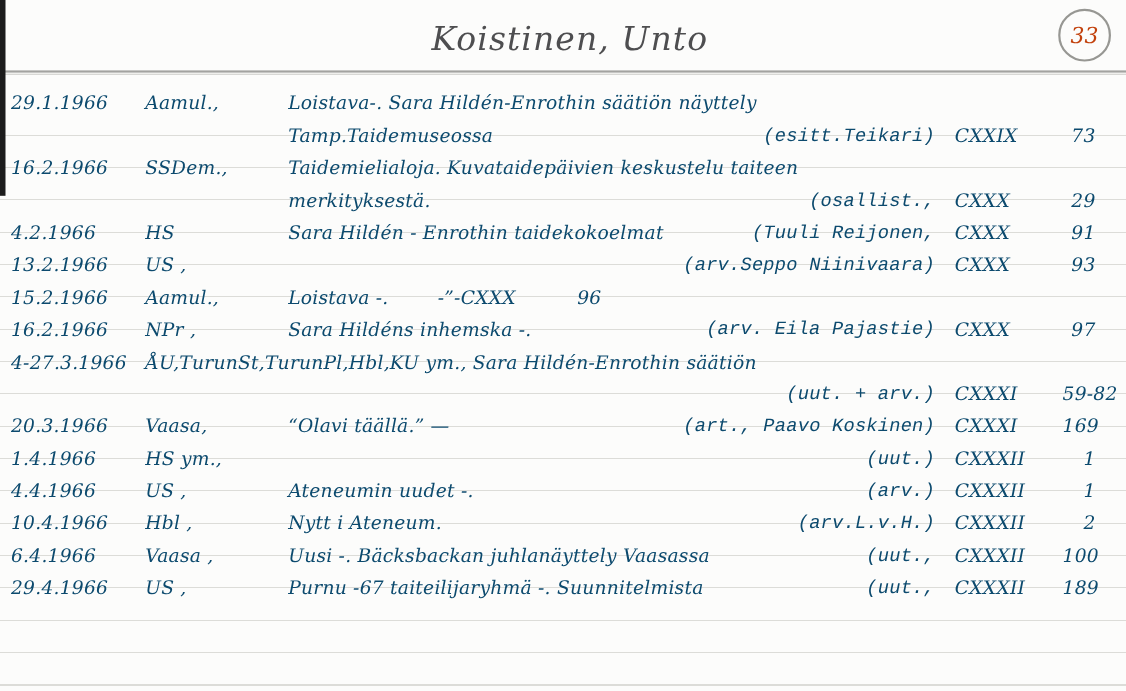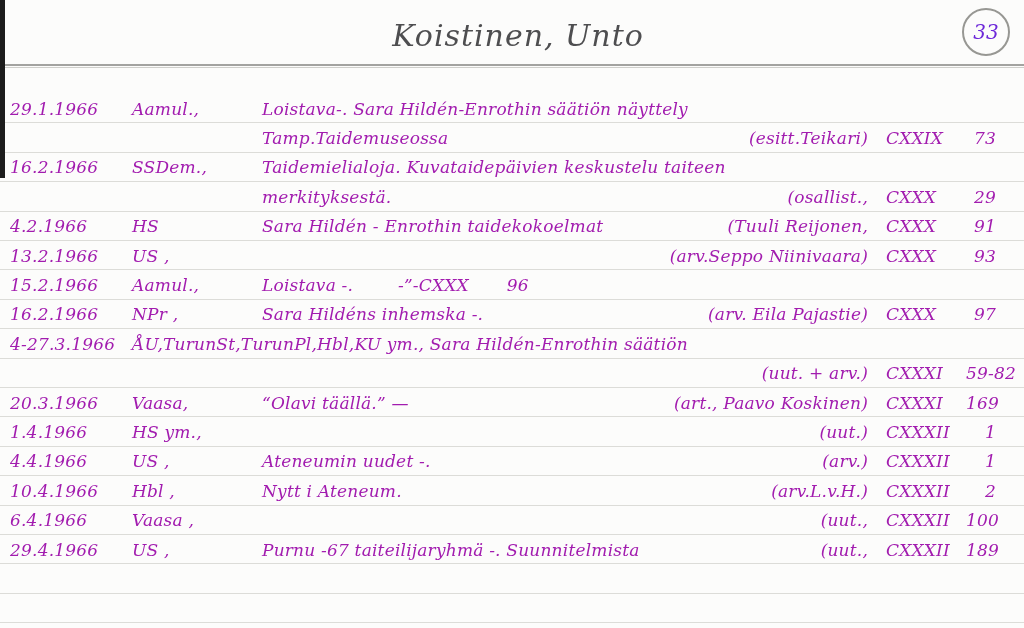--- a/index.html
+++ b/index.html
@@ -24,35 +24,35 @@
 
   .title{
     position:absolute;top:18px;left:0;right:0;text-align:center;
     font-style:italic;font-size:30px;letter-spacing:1px;color:#4e4e50;
     transform:translateX(6px);
   }
   .badge{
     position:absolute;top:8px;right:14px;width:44px;height:44px;
     border:2px solid #979793;border-radius:50%;
     display:flex;align-items:center;justify-content:center;
-    font-style:italic;font-size:20px;color:#6d28d9;background:transparent;
+    font-style:italic;font-size:20px;color:#c2410c;background:transparent;
   }
 
   .rows{position:absolute;left:0;right:0;top:94px;}
   .line{
-    display:flex;height:29.4px;align-items:center;
-    font-style:italic;font-size:17px;color:#a21caf;letter-spacing:.2px;
-    padding-bottom:0;box-sizing:border-box;white-space:pre;
+    display:flex;height:29.4px;align-items:flex-end;
+    font-style:italic;font-size:17px;color:#0c4a6e;letter-spacing:.2px;
+    padding-bottom:19px;box-sizing:border-box;white-space:pre;
   }
   .c-date{width:132px;flex-shrink:0;padding-left:10px;box-sizing:border-box;}
   .c-src{min-width:130px;flex-shrink:0;}
   .c-text{}
-  .c-attrib{margin-left:auto;padding-right:18px;}
+  .c-attrib{margin-left:auto;padding-right:18px;font-family:Liberation Mono, monospace;}
   .c-ref{width:80px;flex-shrink:0;}
-  .c-page{width:58px;flex-shrink:0;text-align:right;padding-right:28px;box-sizing:border-box;}
+  .c-page{width:58px;flex-shrink:0;text-align:right;padding-right:28px;box-sizing:border-box;margin-left:18px;}
 </style>
 </head>
 <body>
 
 <div class="card">
   <div class="rules"></div>
   <div class="title-rule"></div>
   <div class="title-rule2"></div>
   <div class="scan-edge"></div>
 
@@ -67,16 +67,16 @@
       <div class="line"><span class="c-date">4.2.1966</span><span class="c-src">HS</span><span class="c-text">Sara Hildén - Enrothin taidekokoelmat</span><span class="c-attrib">(Tuuli Reijonen,</span><span class="c-ref">CXXX</span><span class="c-page">91</span></div>
       <div class="line"><span class="c-date">13.2.1966</span><span class="c-src">US ,</span><span class="c-attrib">(arv.Seppo Niinivaara)</span><span class="c-ref">CXXX</span><span class="c-page">93</span></div>
       <div class="line"><span class="c-date">15.2.1966</span><span class="c-src">Aamul.,</span><span class="c-text">Loistava -.        -”-</span><span class="c-ref">CXXX</span><span class="c-page">96</span></div>
       <div class="line"><span class="c-date">16.2.1966</span><span class="c-src">NPr ,</span><span class="c-text">Sara Hildéns inhemska -.</span><span class="c-attrib">(arv. Eila Pajastie)</span><span class="c-ref">CXXX</span><span class="c-page">97</span></div>
       <div class="line"><span class="c-date">4-27.3.1966</span><span class="c-src">ÅU,TurunSt,TurunPl,Hbl,KU ym., </span><span class="c-text">Sara Hildén-Enrothin säätiön</span><span class="c-attrib"></span><span class="c-ref"></span><span class="c-page"></span></div>
       <div class="line"><span class="c-date"></span><span class="c-src"></span><span class="c-attrib">(uut. + arv.)</span><span class="c-ref">CXXXI</span><span class="c-page">59-82</span></div>
       <div class="line"><span class="c-date">20.3.1966</span><span class="c-src">Vaasa,</span><span class="c-text">“Olavi täällä.” —</span><span class="c-attrib">(art., Paavo Koskinen)</span><span class="c-ref">CXXXI</span><span class="c-page">169</span></div>
       <div class="line"><span class="c-date">1.4.1966</span><span class="c-src">HS ym.,</span><span class="c-attrib">(uut.)</span><span class="c-ref">CXXXII</span><span class="c-page">1</span></div>
       <div class="line"><span class="c-date">4.4.1966</span><span class="c-src">US ,</span><span class="c-text">Ateneumin uudet -.</span><span class="c-attrib">(arv.)</span><span class="c-ref">CXXXII</span><span class="c-page">1</span></div>
       <div class="line"><span class="c-date">10.4.1966</span><span class="c-src">Hbl ,</span><span class="c-text">Nytt i Ateneum.</span><span class="c-attrib">(arv.L.v.H.)</span><span class="c-ref">CXXXII</span><span class="c-page">2</span></div>
-      <div class="line"><span class="c-date">6.4.1966</span><span class="c-src">Vaasa ,</span><span class="c-attrib">(uut.,</span><span class="c-ref">CXXXII</span><span class="c-page">100</span></div>
+      <div class="line"><span class="c-date">6.4.1966</span><span class="c-src">Vaasa ,</span><span class="c-text">Uusi -. Bäcksbackan juhlanäyttely Vaasassa</span><span class="c-attrib">(uut.,</span><span class="c-ref">CXXXII</span><span class="c-page">100</span></div>
       <div class="line"><span class="c-date">29.4.1966</span><span class="c-src">US ,</span><span class="c-text">Purnu -67 taiteilijaryhmä -. Suunnitelmista</span><span class="c-attrib">(uut.,</span><span class="c-ref">CXXXII</span><span class="c-page">189</span></div>
     </div>
 </div>
 
 </body></html>

